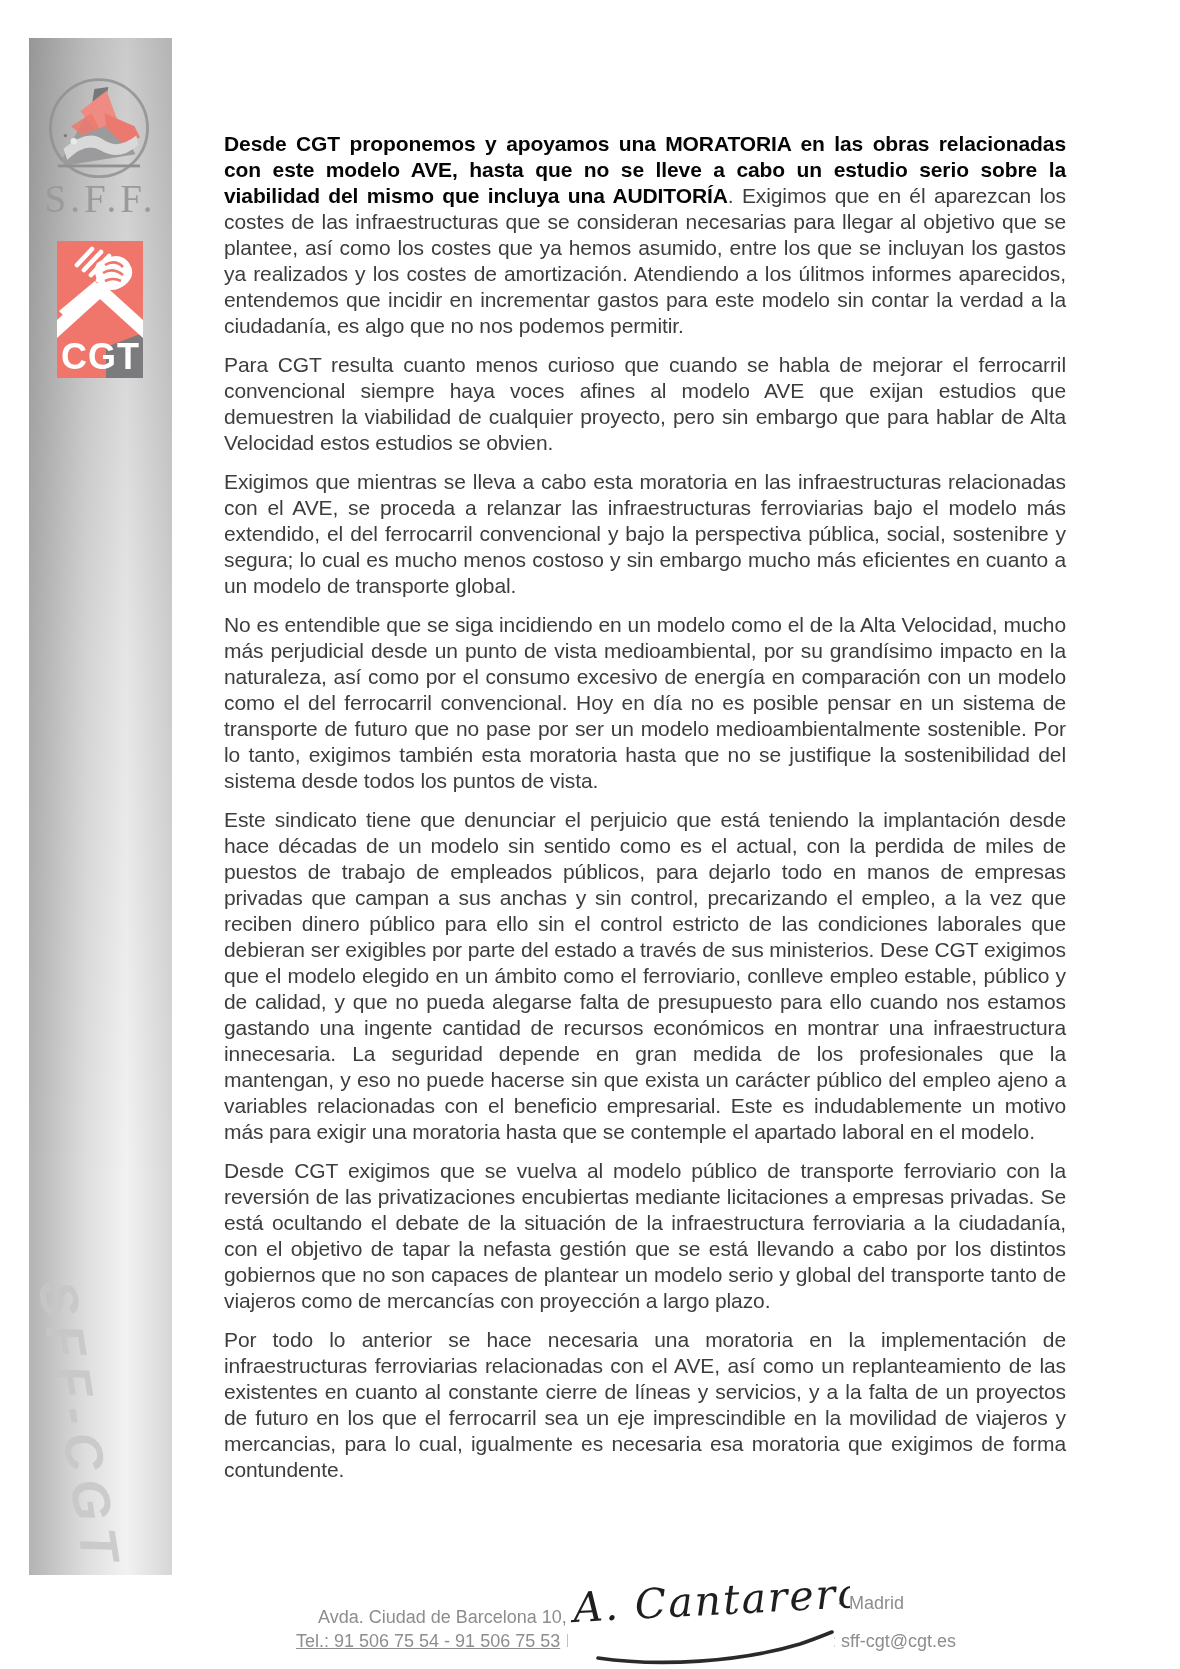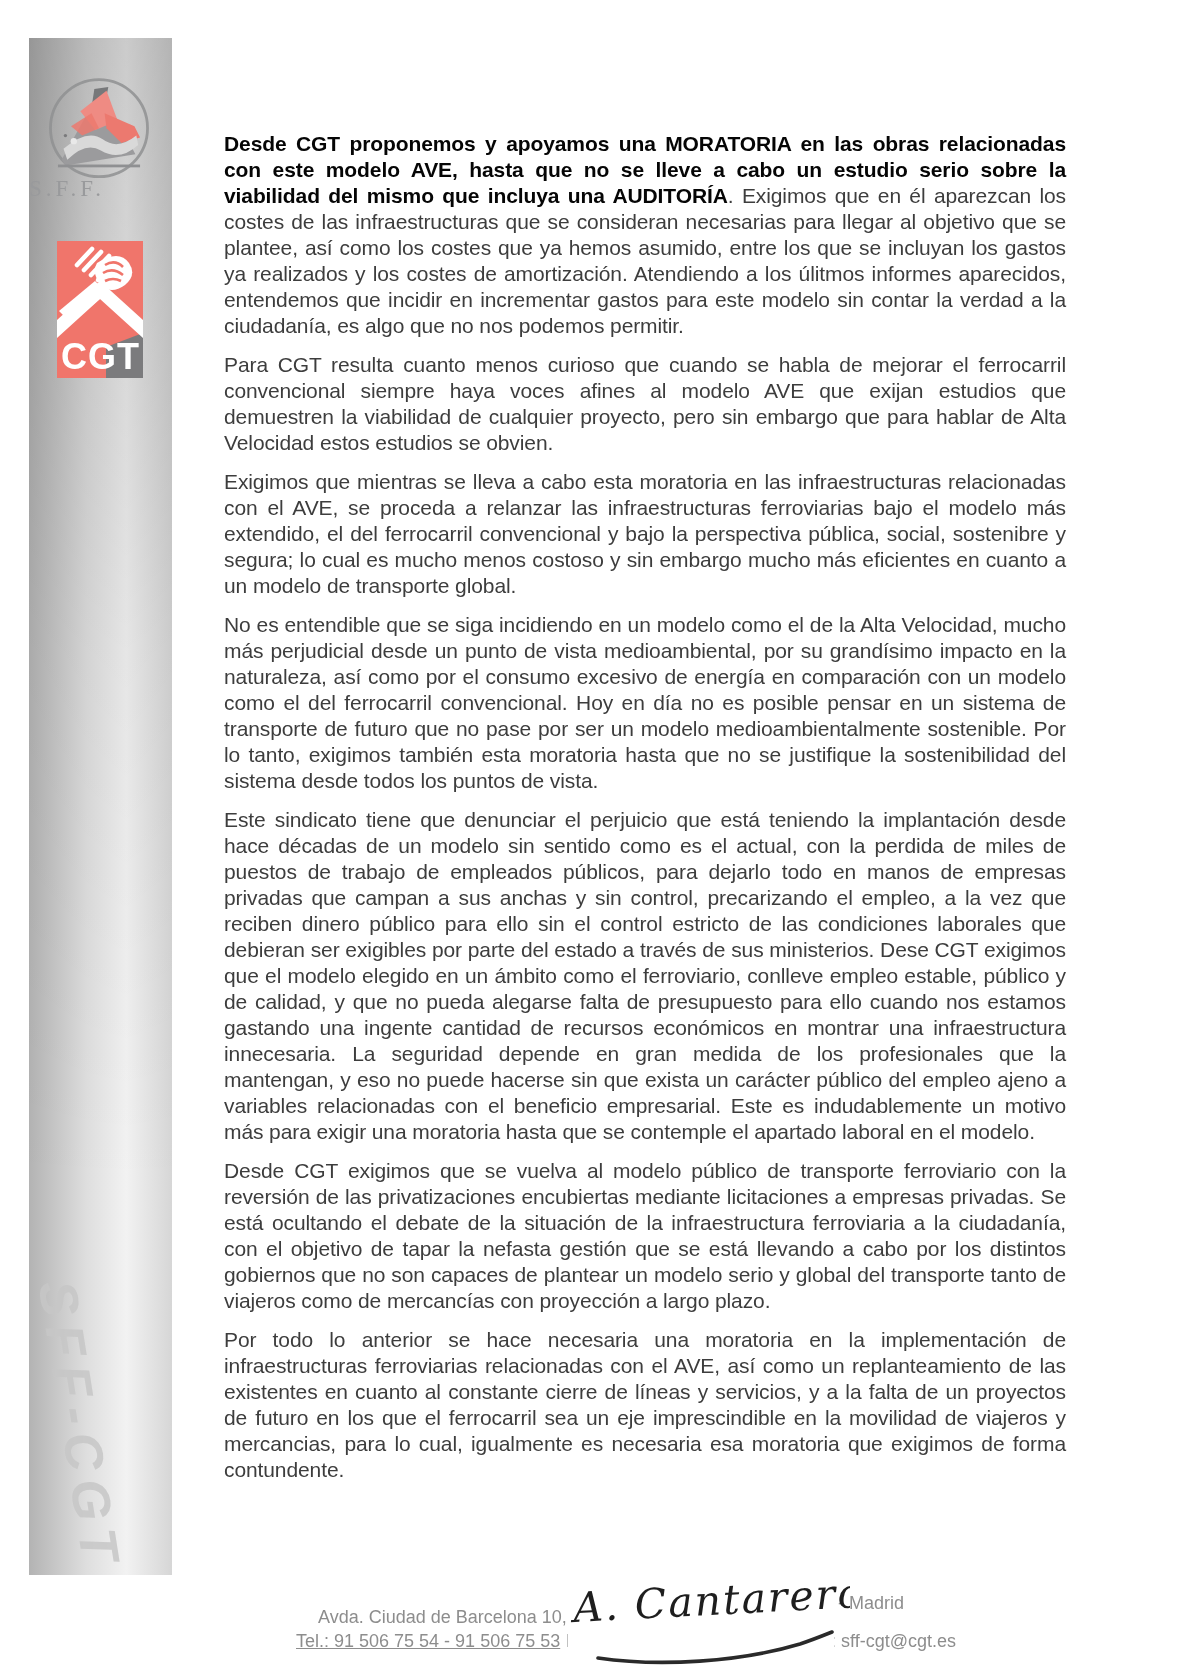--- a/index.html
+++ b/index.html
@@ -9,22 +9,22 @@
   }
   
   .sidebar{
     position:absolute;left:29px;top:38px;width:143px;height:1537px;
     background:
       linear-gradient(180deg, rgba(0,0,0,0.16) 0%, rgba(0,0,0,0.05) 40%, rgba(0,0,0,0.00) 75%),
       linear-gradient(90deg,#b3b3b3 0%, #dedede 40%, #f2f2f2 68%, #d6d6d6 100%);
   }
   .sff-logo{position:absolute;left:14px;top:32px;width:112px;height:148px;}
   .sff-label{
-    position:absolute;left:0;top:138px;width:143px;
-    font-family:"Liberation Serif",serif;font-size:23px;color:#999a9c;
+    position:absolute;left:0;top:138px;width:143px;text-align:center;
+    font-family:"Liberation Serif",serif;font-size:39px;color:#999a9c;
     letter-spacing:4px;font-weight:400;
   }
   .cgt-logo{position:absolute;left:28px;top:203px;width:86px;height:137px;}
   .watermark{
     position:absolute;left:58px;top:1238px;
     transform:rotate(81deg);transform-origin:top left;
     font-size:53px;font-weight:bold;font-style:italic;
     letter-spacing:9px;color:#c7c7c7;white-space:nowrap;opacity:.85;
   }
   

